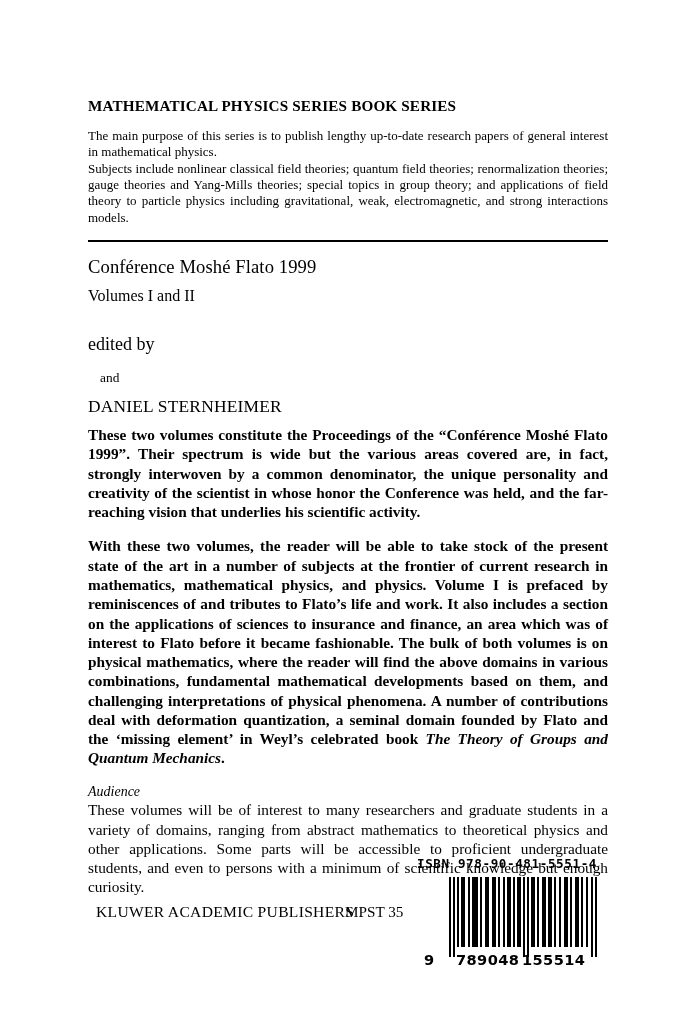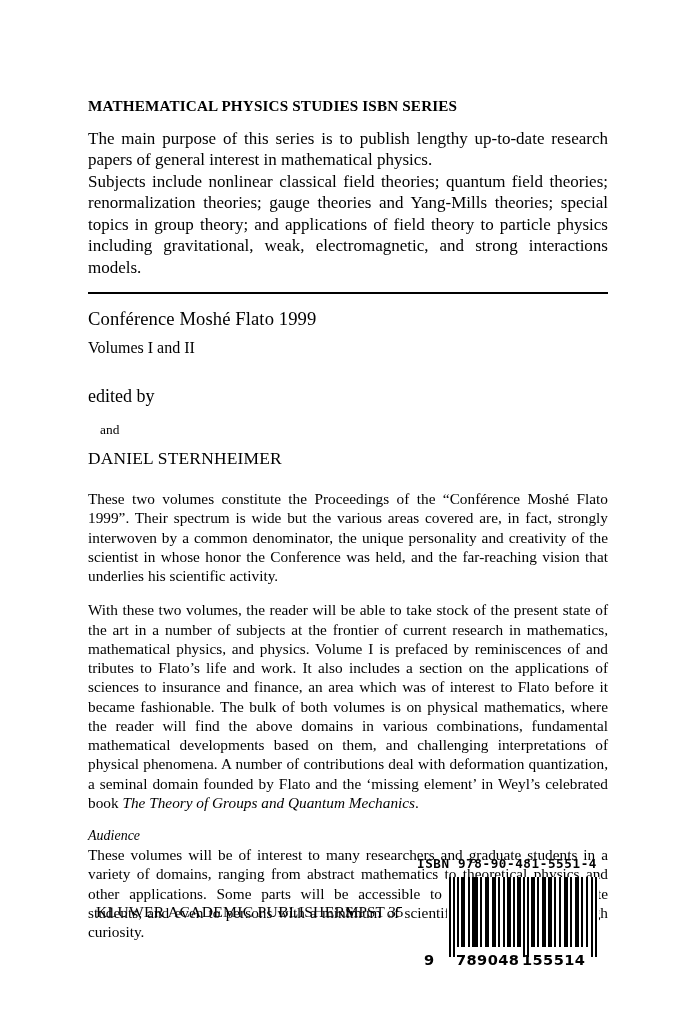--- a/index.html
+++ b/index.html
@@ -34,21 +34,21 @@
   .series-title {
     font-family: "Liberation Serif", serif;
     font-weight: bold;
     font-size: 15.2px;
     letter-spacing: 0.15px;
     margin: 0 0 13px 0;
     line-height: 1.1;
   }
 
   .series-desc {
-    font-size: 17px;
+    font-size: 13px;
     line-height: 1.265;
     text-align: justify;
     margin: 0;
     hyphens: manual;
   }
   .series-desc p {
     margin: 0;
   }
 
   .rule {
@@ -83,21 +83,22 @@
     font-size: 17.4px;
     margin: 10px 0 0 0;
     letter-spacing: 0.2px;
   }
   .and-word {
     font-size: 13.4px;
     margin: 12px 0 0 12px;
   }
 
   .body-block {
-    margin-top: 20px;
+    margin-top: 8px;
+    font-weight: bold;
   }
   .body-para {
     font-size: 15.3px;
     line-height: 1.26;
     text-align: justify;
     margin: 0;
   }
   .body-para + .body-para {
     margin-top: 15px;
   }
@@ -184,21 +185,21 @@
   .bd-left  { position: absolute; left: 38px;  top: 0; }
   .bd-right { position: absolute; left: 104px; top: 0; }
 </style>
 </head>
 <body>
 
 <div class="page">
 
   <div class="content">
 
-    <div class="series-title">MATHEMATICAL PHYSICS STUDIES ISBN SERIES</div>
+    <div class="series-title">MATHEMATICAL PHYSICS SERIES BOOK SERIES</div>
 
     <div class="series-desc">
       <p>The main purpose of this series is to publish lengthy up-to-date research papers of general interest in mathematical physics.</p>
       <p>Subjects include nonlinear classical field theories; quantum field theories; renormalization theories; gauge theories and Yang-Mills theories; special topics in group theory; and applications of field theory to particle physics including gravitational, weak, electromagnetic, and strong interactions models.</p>
     </div>
 
     <hr class="rule">
 
     <div class="book-title">Conférence Moshé Flato 1999</div>
 

